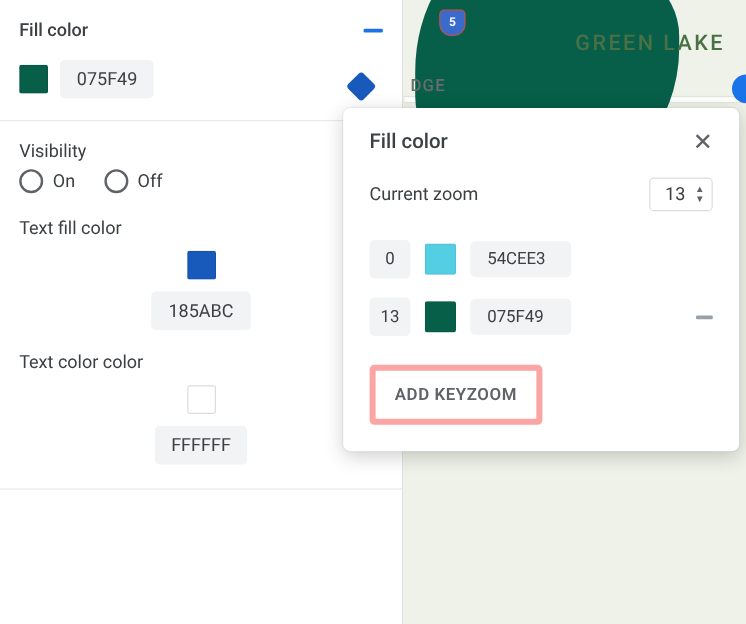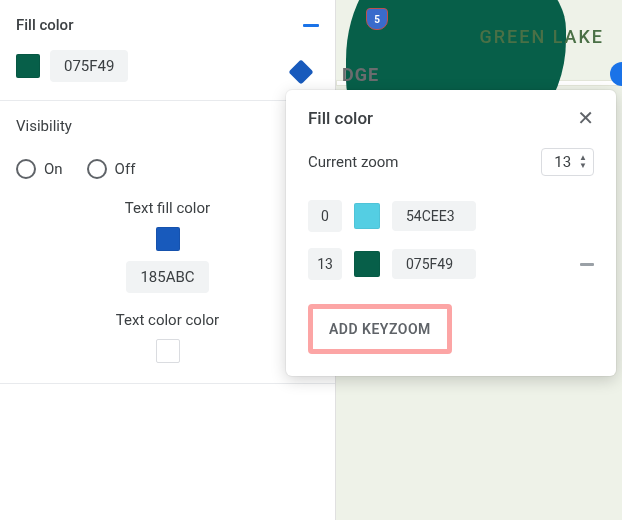--- a/index.html
+++ b/index.html
@@ -80,21 +80,21 @@
     }
     .label-section h3 {
       font-weight: 600;
       font-size: 15px;
       color: #202124;
       margin-bottom: 18px;
     }
     .sub-label {
       font-size: 15px;
       color: #3c4043;
-      margin-bottom: 24px;
+      margin-bottom: 6px;
     }
     
     .radio-row {
       display: flex;
       gap: 24px;
       margin-bottom: 20px;
     }
     .radio-option {
       display: flex;
       align-items: center;
@@ -108,21 +108,21 @@
     }
     .radio-text {
       font-size: 15px;
       color: #3c4043;
     }
     
     .field-block {
       margin-bottom: 18px;
     }
     .field-block:last-child { margin-bottom: 4px; }
-    .field-block .sub-label { margin-bottom: 10px; text-align: center; }
+    .field-block .sub-label { margin-bottom: 10px; }
     .inline-color {
       display: flex;
       align-items: center;
       gap: 10px;
       flex-direction: column;
     }
     
     
     .map-bg {
       position: absolute;
@@ -143,21 +143,21 @@
       border-radius: 30% 40% 50% 45% / 50% 35% 60% 40%;
     }
     .map-label {
       position: absolute;
       font-size: 18px;
       letter-spacing: 2px;
       font-weight: 500;
       color: #4a7046;
     }
     .green-lake-lbl { top: 26px; right: 18px; }
-    .dge-lbl { top: 64px; left: 6px; color: #6a6c6e; letter-spacing: 1px; font-size: 18px; font-weight: bold;}
+    .dge-lbl { top: 64px; left: 6px; color: #6a6c6e; letter-spacing: 1px; font-size: 14px;}
     .road {
       position: absolute;
       background: #fff;
       border: 1px solid #e3e6d9;
     }
     .road-vert-1 { left: 48px; top: 0; width: 10px; height: 90px; border-radius: 4px;}
     .road-horz { left: 0; top: 80px; width: 340px; height: 6px; }
     .road-curve { 
        position:absolute; width: 40px; height: 140px; 
        border-right: 8px solid #ffe395; border-top: 0; border-bottom:0; border-left:0;
@@ -332,20 +332,21 @@
       <div class="inline-color">
         <div class="swatch sw-blue"></div>
         <div class="hex-chip">185ABC</div>
       </div>
     </div>
 
     <div class="field-block">
       <div class="sub-label">Text color color</div>
       <div class="inline-color">
         <div class="swatch sw-white"></div>
+        <div class="hex-chip">FFFFFF</div>
       </div>
     </div>
   </div>
 
 </div>
 
 <div class="popup">
   <div class="popup-header">
     <span class="popup-title">Fill color</span>
     <span class="close-x">✕</span>

